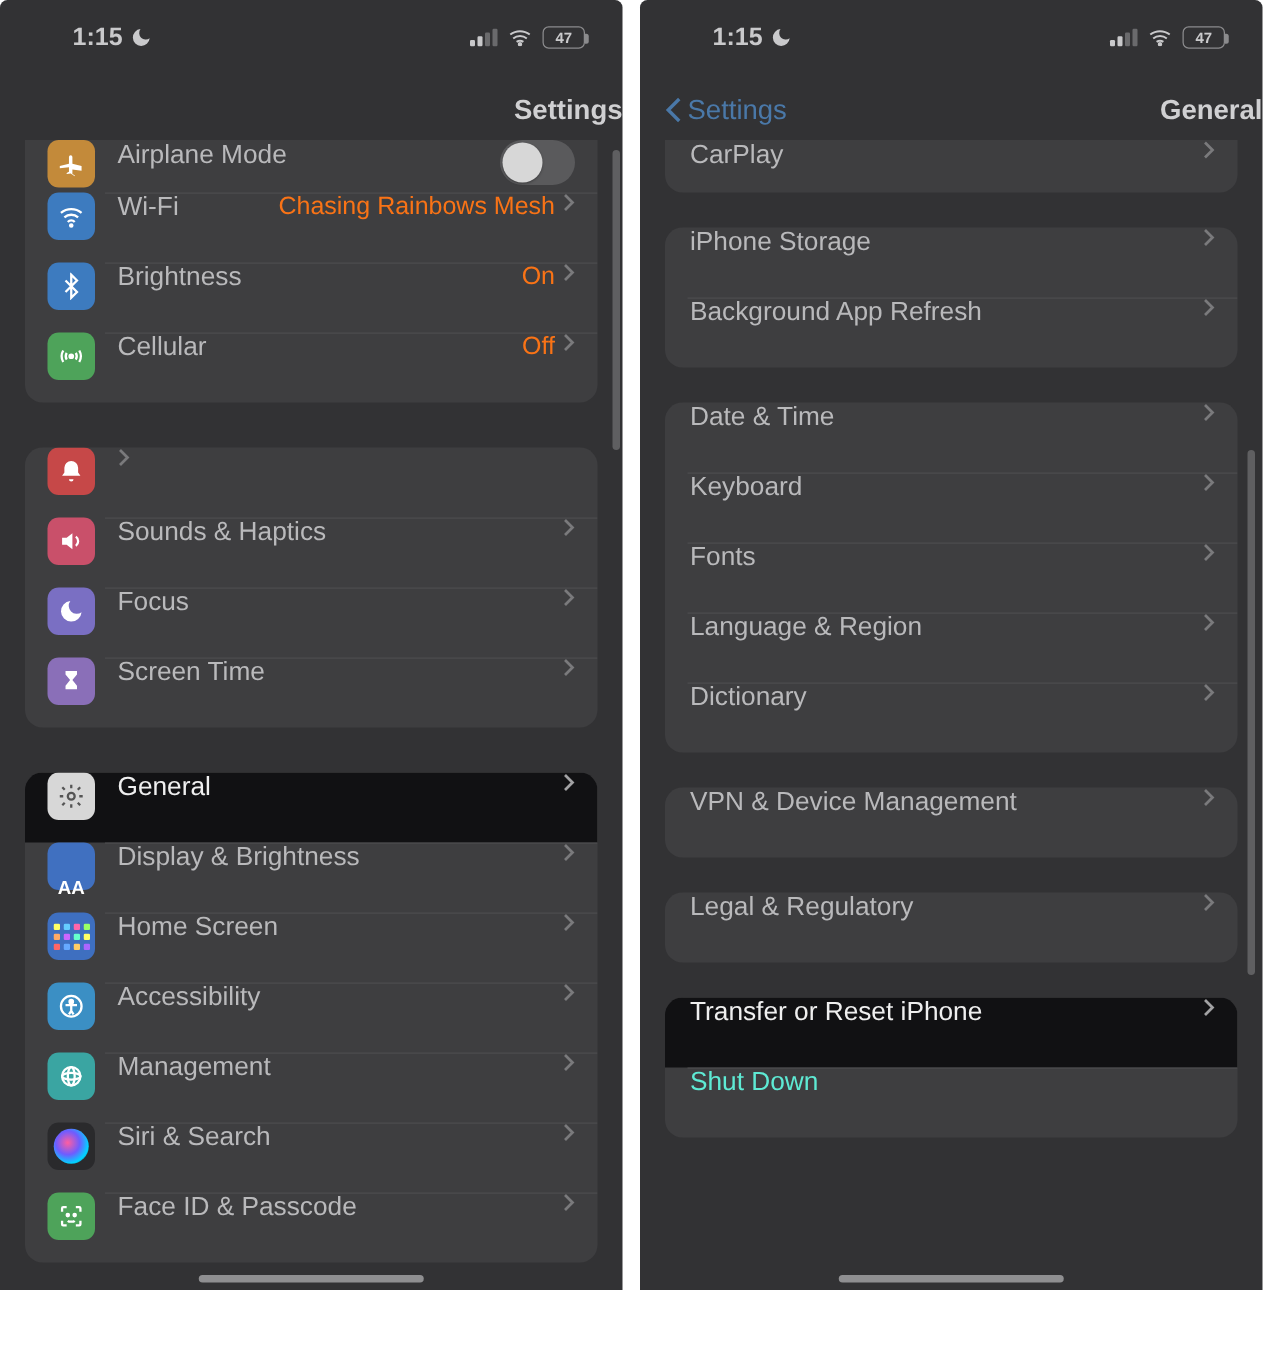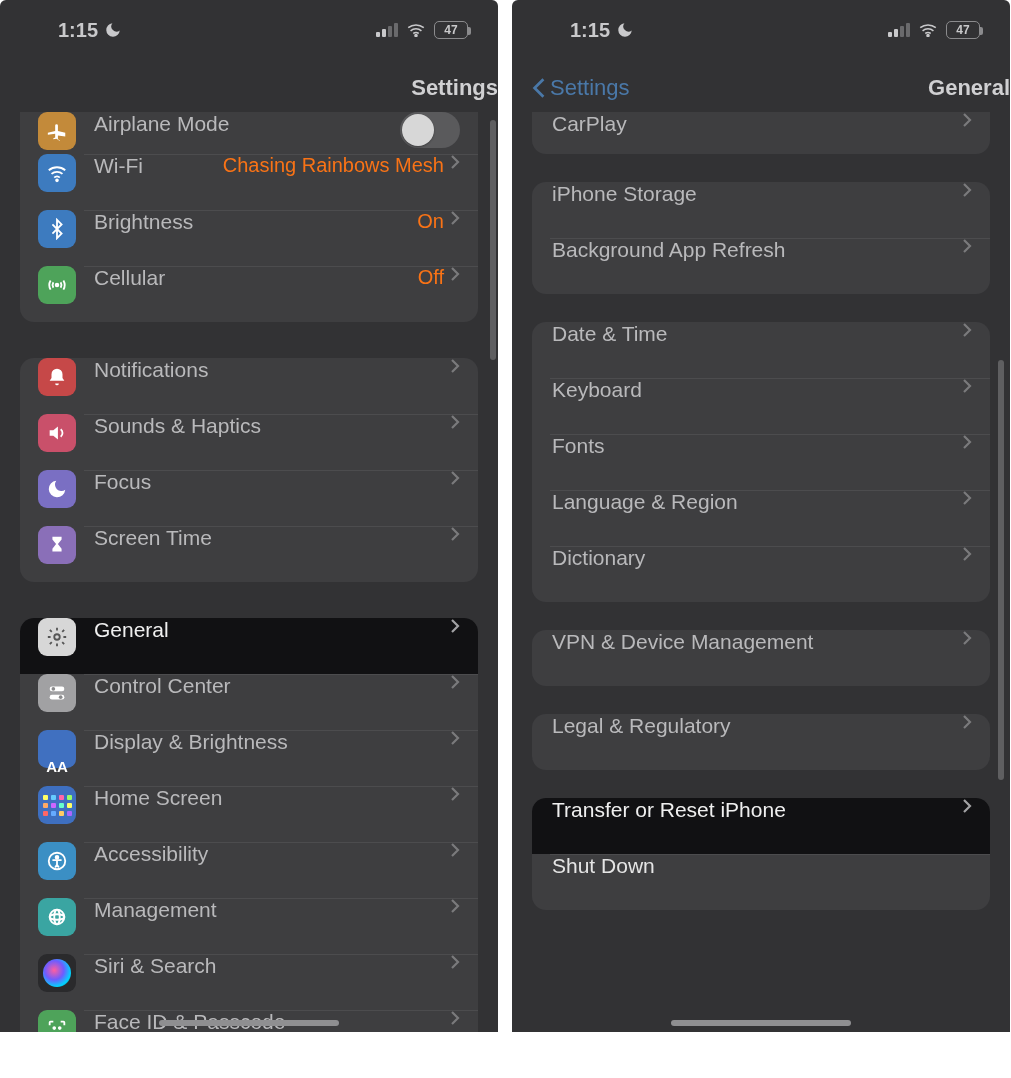--- a/index.html
+++ b/index.html
@@ -62,21 +62,21 @@
     display:flex; align-items:center; justify-content:center; flex-shrink:0;
   }
   .row .label { flex:1; color:#b9b9bb; }
   .row .value { color:#f97316; font-size:20px; margin-right:6px; }
   .row .chevron { color:#7a7a7c; }
   .row .chevron svg { width:10px; height:16px; display:block; }
   .row.highlight { background:#111113; }
   .row.highlight .label { color:#efefef; }
   .row.highlight .chevron { color:#a2a2a4; }
   .row.no-icon { padding-left:20px; }
-  .row .link-label { color:#e5e5e5; }
+  .row .link-label { color:#5eead4; }
   
   .toggle { width:60px; height:36px; border-radius:20px; background:#5a5a5c; position:relative; }
   .toggle .knob { width:32px; height:32px; background:#d7d7d7; border-radius:50%; position:absolute; top:2px; left:2px; box-shadow:0 1px 2px rgba(0,0,0,.3);}
   
   .bg-orange{background:#c38a3a;} .bg-blue{background:#3d7bbf;}
   .bg-green{background:#4ea35a;} .bg-red{background:#c64848;} .bg-pink{background:#c9506a;}
   .bg-purple{background:#7a6fc3;} .bg-violet{background:#8a6fb8;}
   .bg-lgray{background:#a1a1a3;} .bg-dblue{background:#4070c0;} .bg-grid{background:#3e6fc0;}
   .bg-access{background:#3b8fc4;} .bg-teal{background:#3aa5a2;} .bg-greenl{background:#4ea35a;}
   .icon-box.white { background:#d7d7d7; }
@@ -192,21 +192,20 @@
       </div>
     </div>
 
     <div class="group">
       <div class="row">
         <div class="icon-box bg-red">
             <svg viewBox="0 0 24 24" fill="#fff">
               <path d="M12 3a6 6 0 00-6 6v4l-2 3h16l-2-3V9a6 6 0 00-6-6zM10 19a2 2 0 004 0z"></path>
             </svg>
           </div>
-        <span class="label">Notifications</span>
         <span class="chevron">
             <svg viewBox="0 0 10 16" fill="none" stroke="currentColor" stroke-width="2.2">
               <path d="M2 2l6 6-6 6"></path>
             </svg>
           </span>
       </div>
       <div class="row">
         <div class="icon-box bg-pink">
             <svg viewBox="0 0 24 24" fill="#fff">
               <path d="M4 9v6h4l5 4V5L8 9H4z"></path>
@@ -250,36 +249,20 @@
 
     <div class="group" style="margin-bottom:0;">
       <div class="row highlight">
         <div class="icon-box white">
             <svg viewBox="0 0 24 24" fill="none" stroke="#555" stroke-width="2">
               <circle cx="12" cy="12" r="3"></circle>
               <path d="M12 2v3M12 19v3M4.2 4.2l2.1 2.1M17.7 17.7l2.1 2.1M2 12h3M19 12h3M4.2 19.8l2.1-2.1M17.7 6.3l2.1-2.1"></path>
             </svg>
           </div>
         <span class="label">General</span>
-        <span class="chevron">
-            <svg viewBox="0 0 10 16" fill="none" stroke="currentColor" stroke-width="2.2">
-              <path d="M2 2l6 6-6 6"></path>
-            </svg>
-          </span>
-      </div>
-      <div class="row">
-        <div class="icon-box bg-lgray">
-            <svg viewBox="0 0 24 24" fill="#fff">
-              <rect x="4" y="5" width="16" height="5" rx="2.5"></rect>
-              <rect x="4" y="14" width="16" height="5" rx="2.5"></rect>
-              <circle cx="8" cy="7.5" r="2" fill="#8a8a8c"></circle>
-              <circle cx="16" cy="16.5" r="2" fill="#8a8a8c"></circle>
-            </svg>
-          </div>
-        <span class="label">Control Center</span>
         <span class="chevron">
             <svg viewBox="0 0 10 16" fill="none" stroke="currentColor" stroke-width="2.2">
               <path d="M2 2l6 6-6 6"></path>
             </svg>
           </span>
       </div>
       <div class="row">
         <div class="icon-box bg-dblue">
             <span style="color:#fff;font-weight:700;font-size:15px;margin-top:35px;">AA</span>
           </div>

